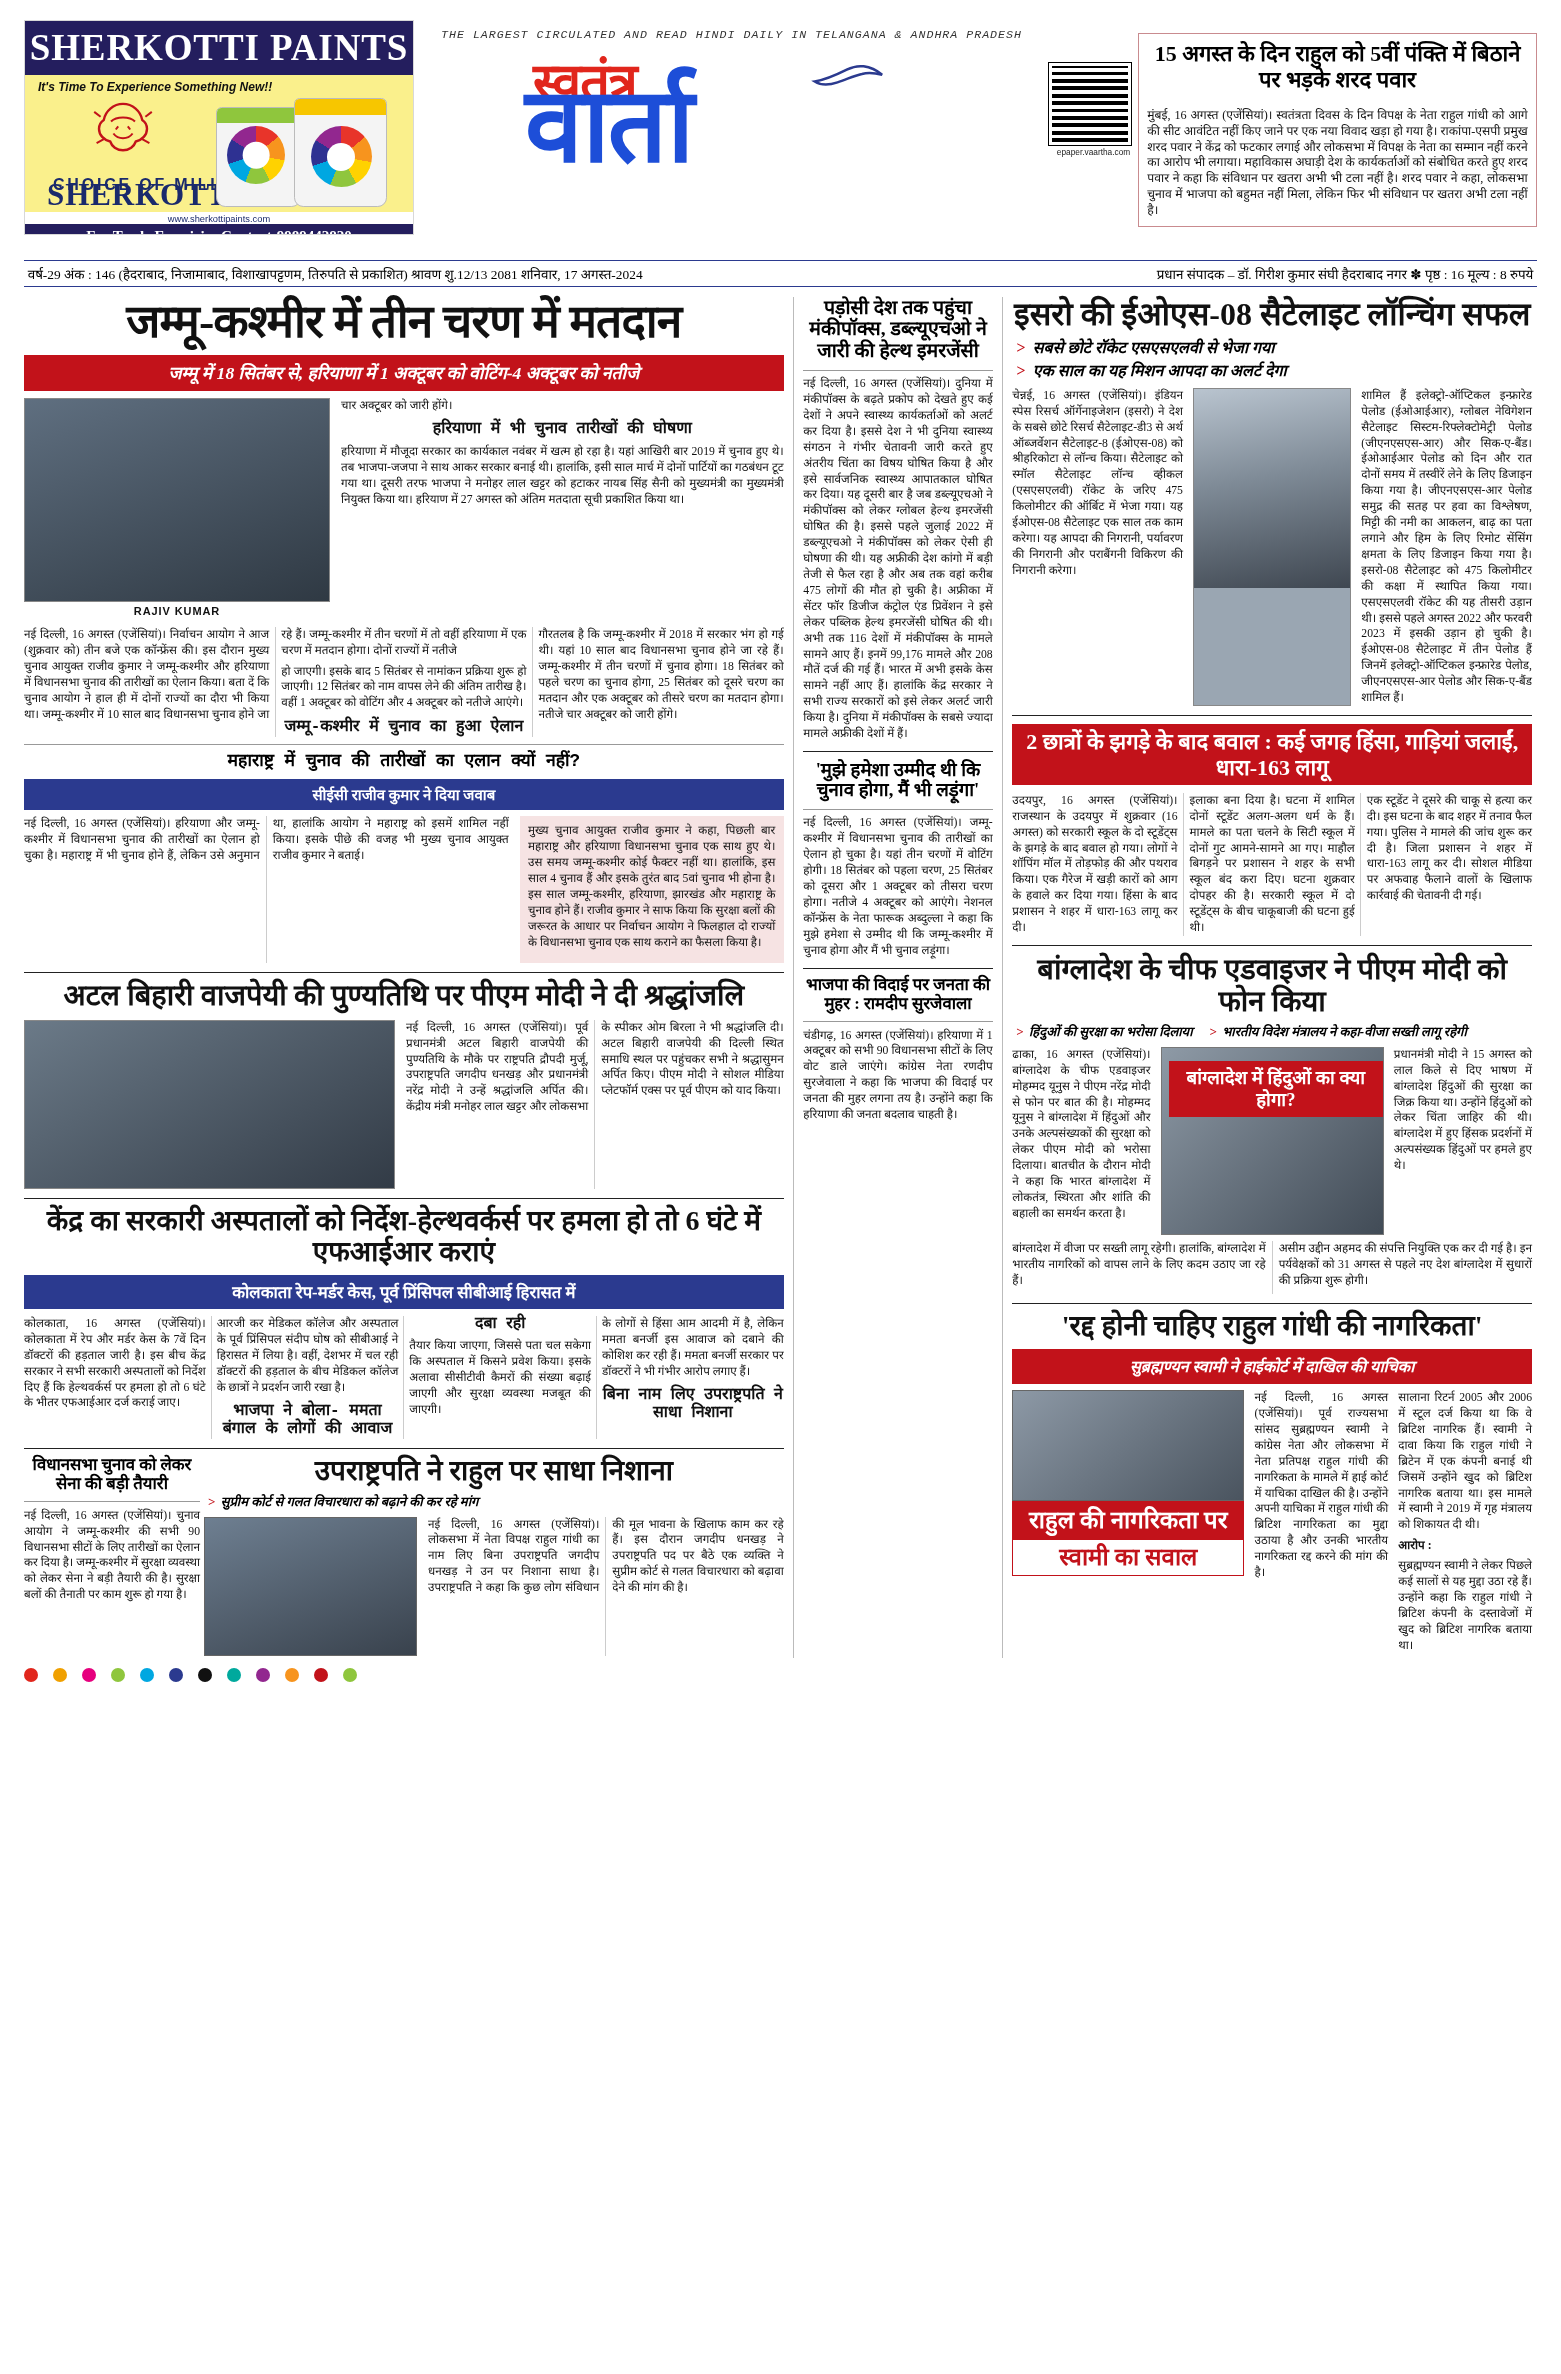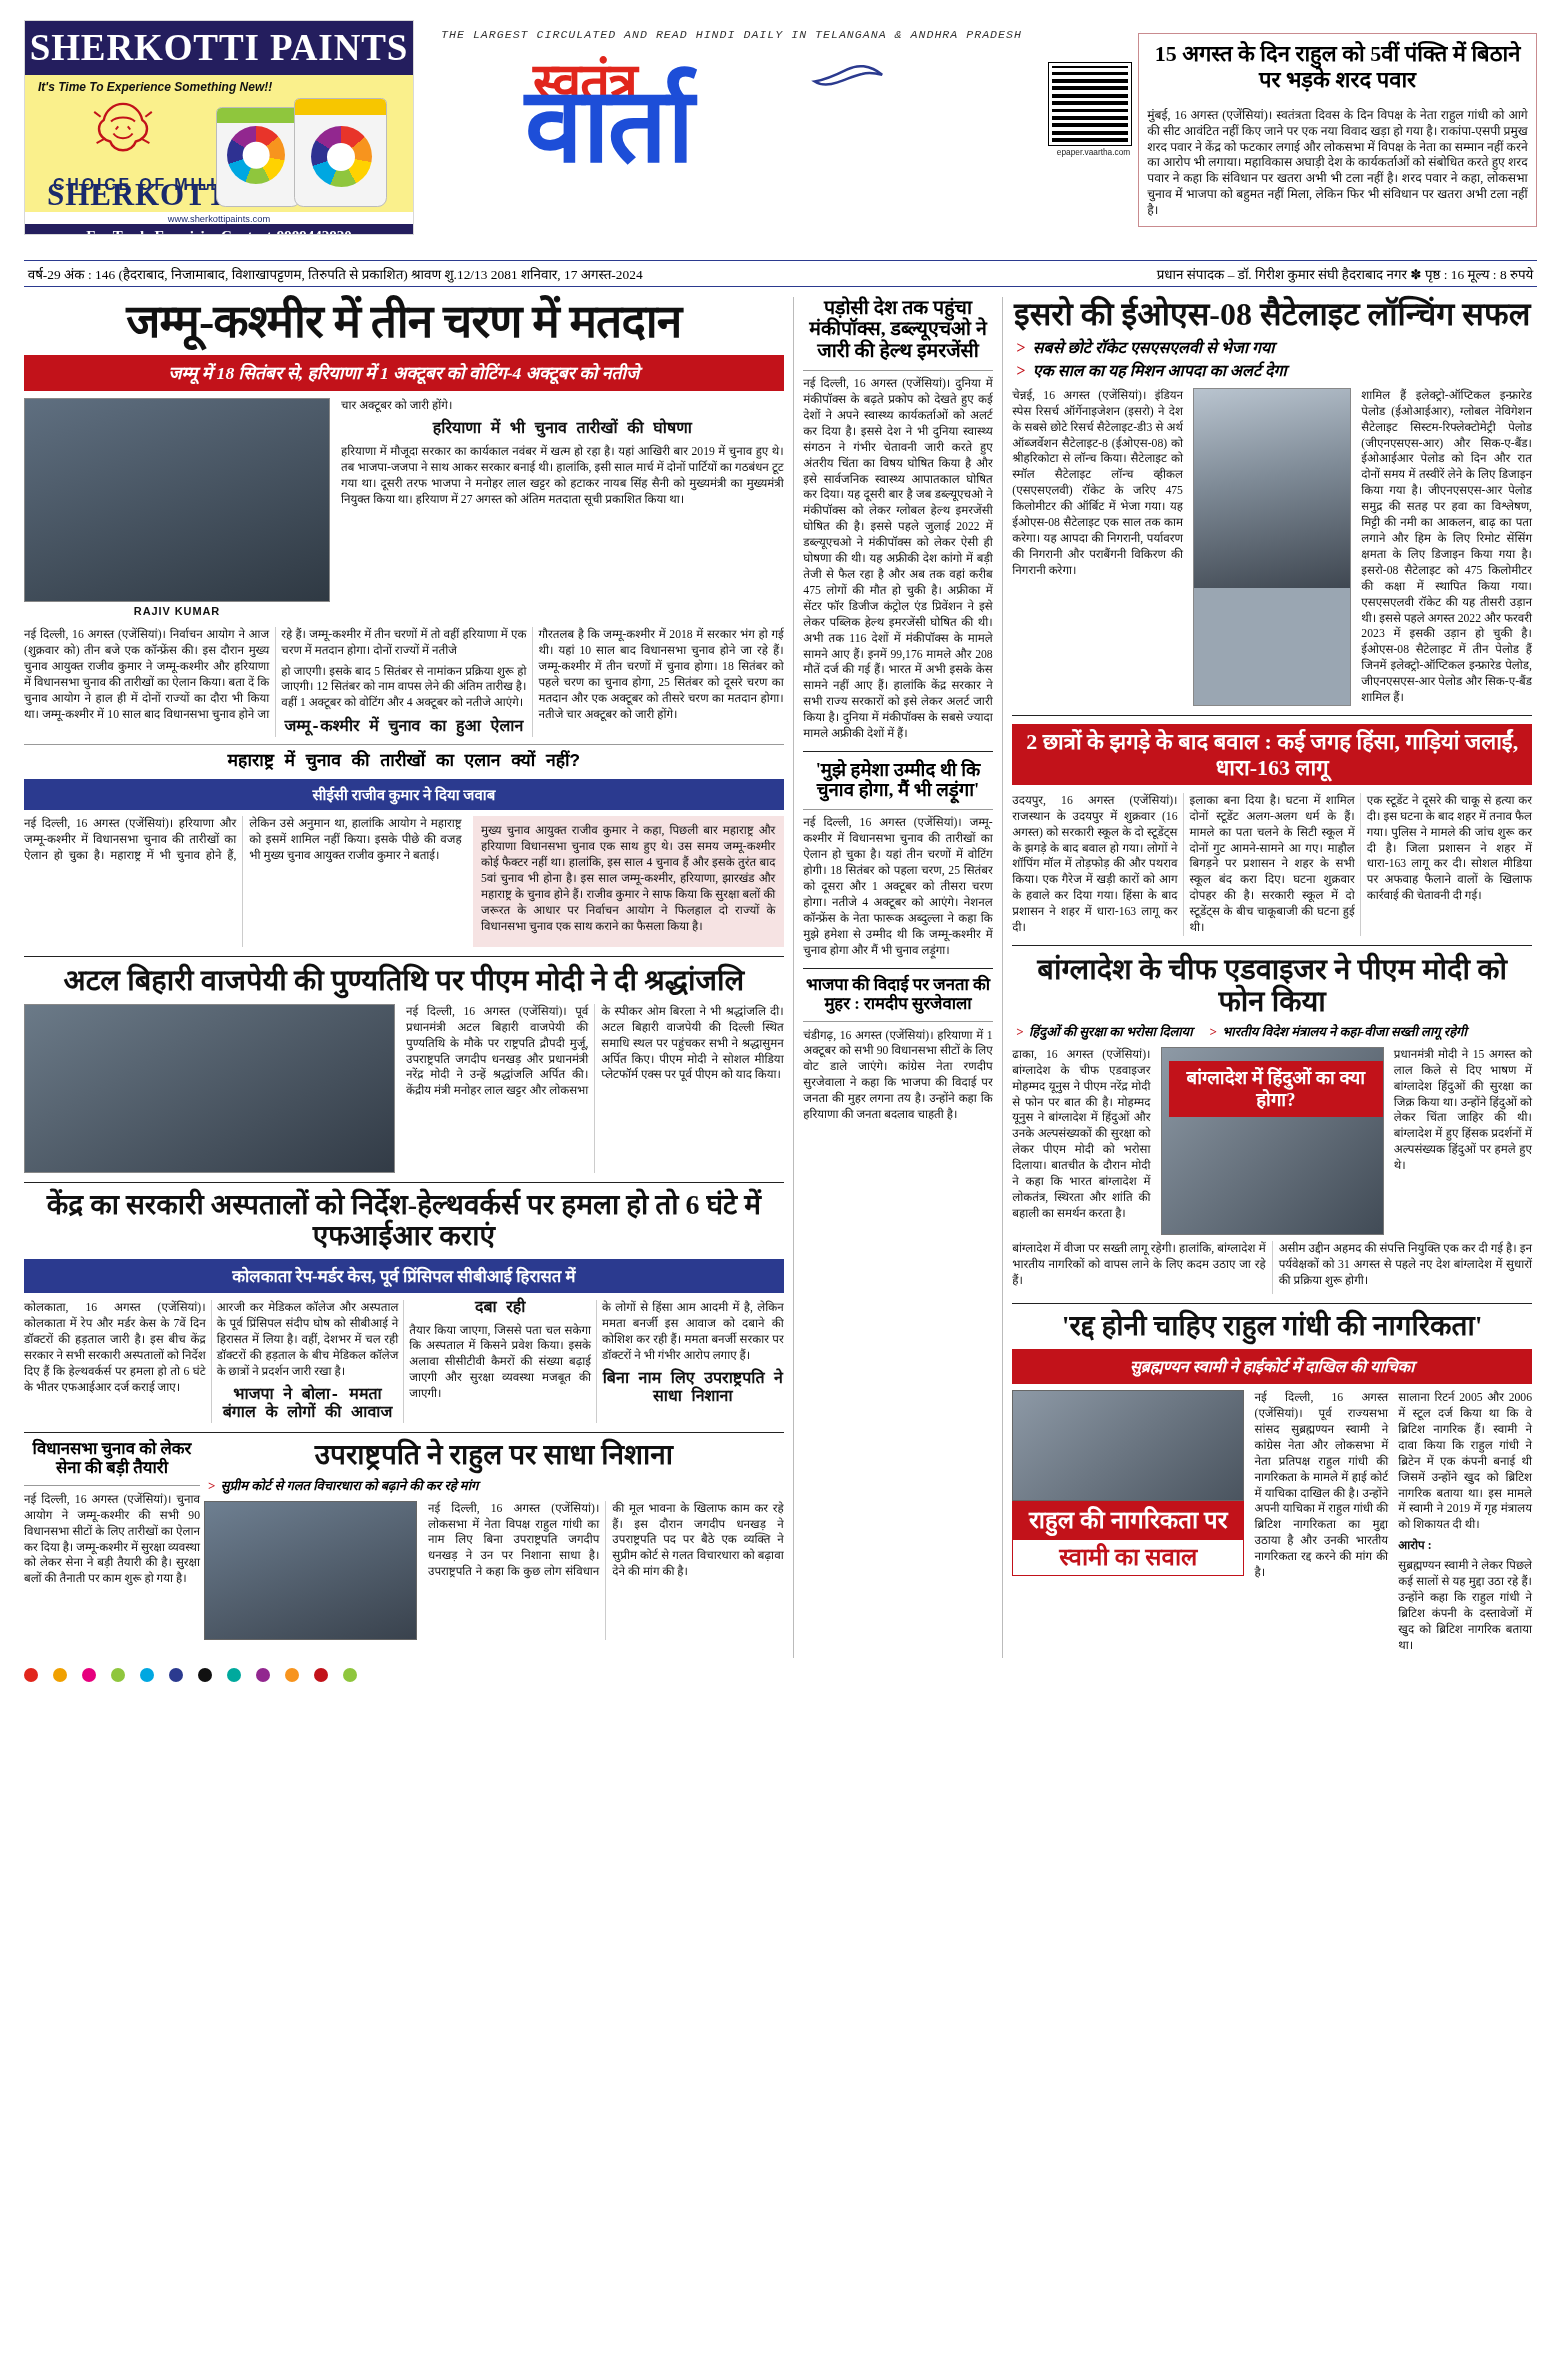--- a/index.html
+++ b/index.html
@@ -214,21 +214,21 @@
           <p>गौरतलब है कि जम्मू-कश्मीर में 2018 में सरकार भंग हो गई थी। यहां 10 साल बाद विधानसभा चुनाव होने जा रहे हैं। जम्मू-कश्मीर में तीन चरणों में चुनाव होगा। 18 सितंबर को पहले चरण का चुनाव होगा, 25 सितंबर को दूसरे चरण का मतदान और एक अक्टूबर को तीसरे चरण का मतदान होगा। नतीजे चार अक्टूबर को जारी होंगे।</p>
         </div>
 
         <div class="rule-thin"></div>
         <div class="subhead subhead-sm">महाराष्ट्र में चुनाव की तारीखों का एलान क्यों नहीं?</div>
         <div class="bluebar" style="font-size:15px;">सीईसी राजीव कुमार ने दिया जवाब</div>
         <div style="display:flex; gap:11px; margin-top:6.5px;">
           <div style="flex:1;" class="cols2 body">
             <p>नई दिल्ली, 16 अगस्त (एजेंसियां)। हरियाणा और जम्मू-कश्मीर में विधानसभा चुनाव की तारीखों का ऐलान हो चुका है। महाराष्ट्र में भी चुनाव होने हैं, लेकिन उसे अनुमान था, हालांकि आयोग ने महाराष्ट्र को इसमें शामिल नहीं किया। इसके पीछे की वजह भी मुख्य चुनाव आयुक्त राजीव कुमार ने बताई।</p>
           </div>
-          <div style="width:311px;" class="tintbox body">
+          <div style="width:264px;" class="tintbox body">
             <p>मुख्य चुनाव आयुक्त राजीव कुमार ने कहा, पिछली बार महाराष्ट्र और हरियाणा विधानसभा चुनाव एक साथ हुए थे। उस समय जम्मू-कश्मीर कोई फैक्टर नहीं था। हालांकि, इस साल 4 चुनाव हैं और इसके तुरंत बाद 5वां चुनाव भी होना है। इस साल जम्मू-कश्मीर, हरियाणा, झारखंड और महाराष्ट्र के चुनाव होने हैं। राजीव कुमार ने साफ किया कि सुरक्षा बलों की जरूरत के आधार पर निर्वाचन आयोग ने फिलहाल दो राज्यों के विधानसभा चुनाव एक साथ कराने का फैसला किया है।</p>
           </div>
         </div>
       </div>
 
       <div class="rule"></div>
 
       <div>
         <h1 class="hl" style="font-size:29px;">अटल बिहारी वाजपेयी की पुण्यतिथि पर पीएम मोदी ने दी श्रद्धांजलि</h1>
         <div style="display:flex; gap:11px; margin-top:7.4px;">

